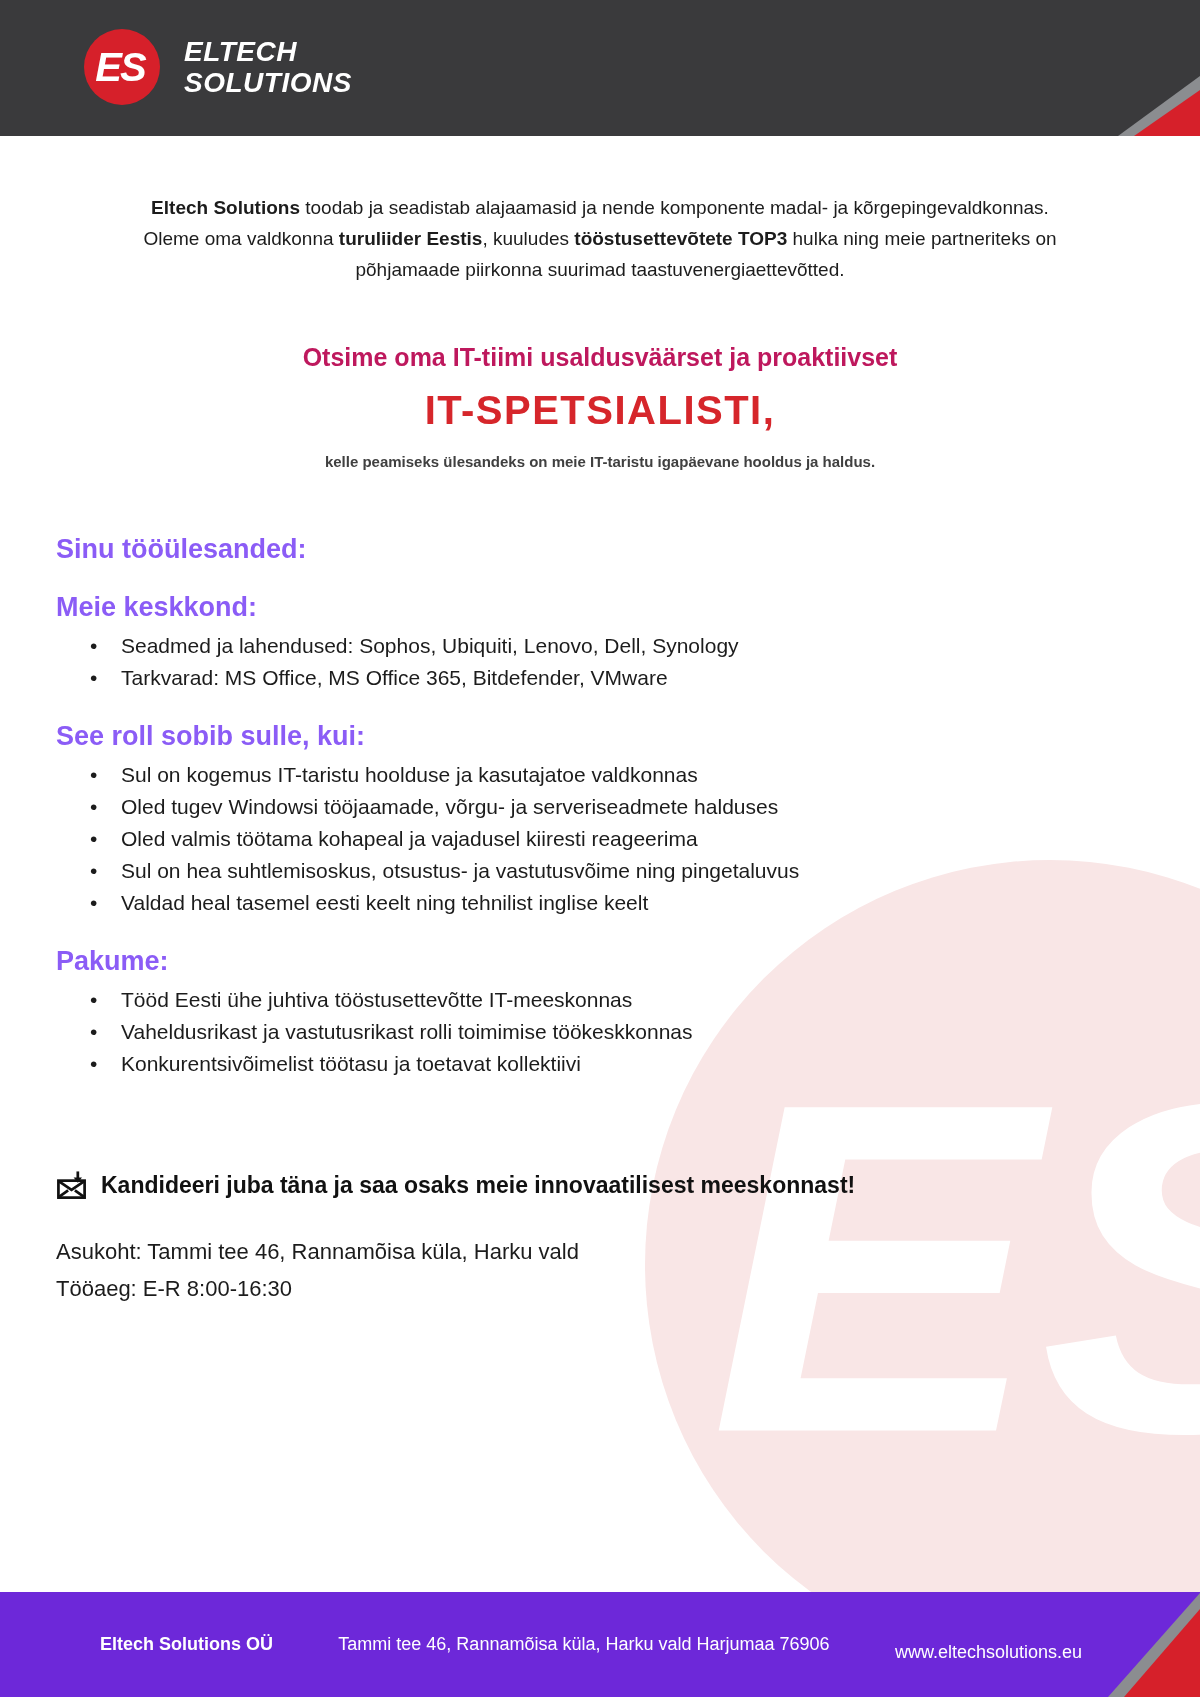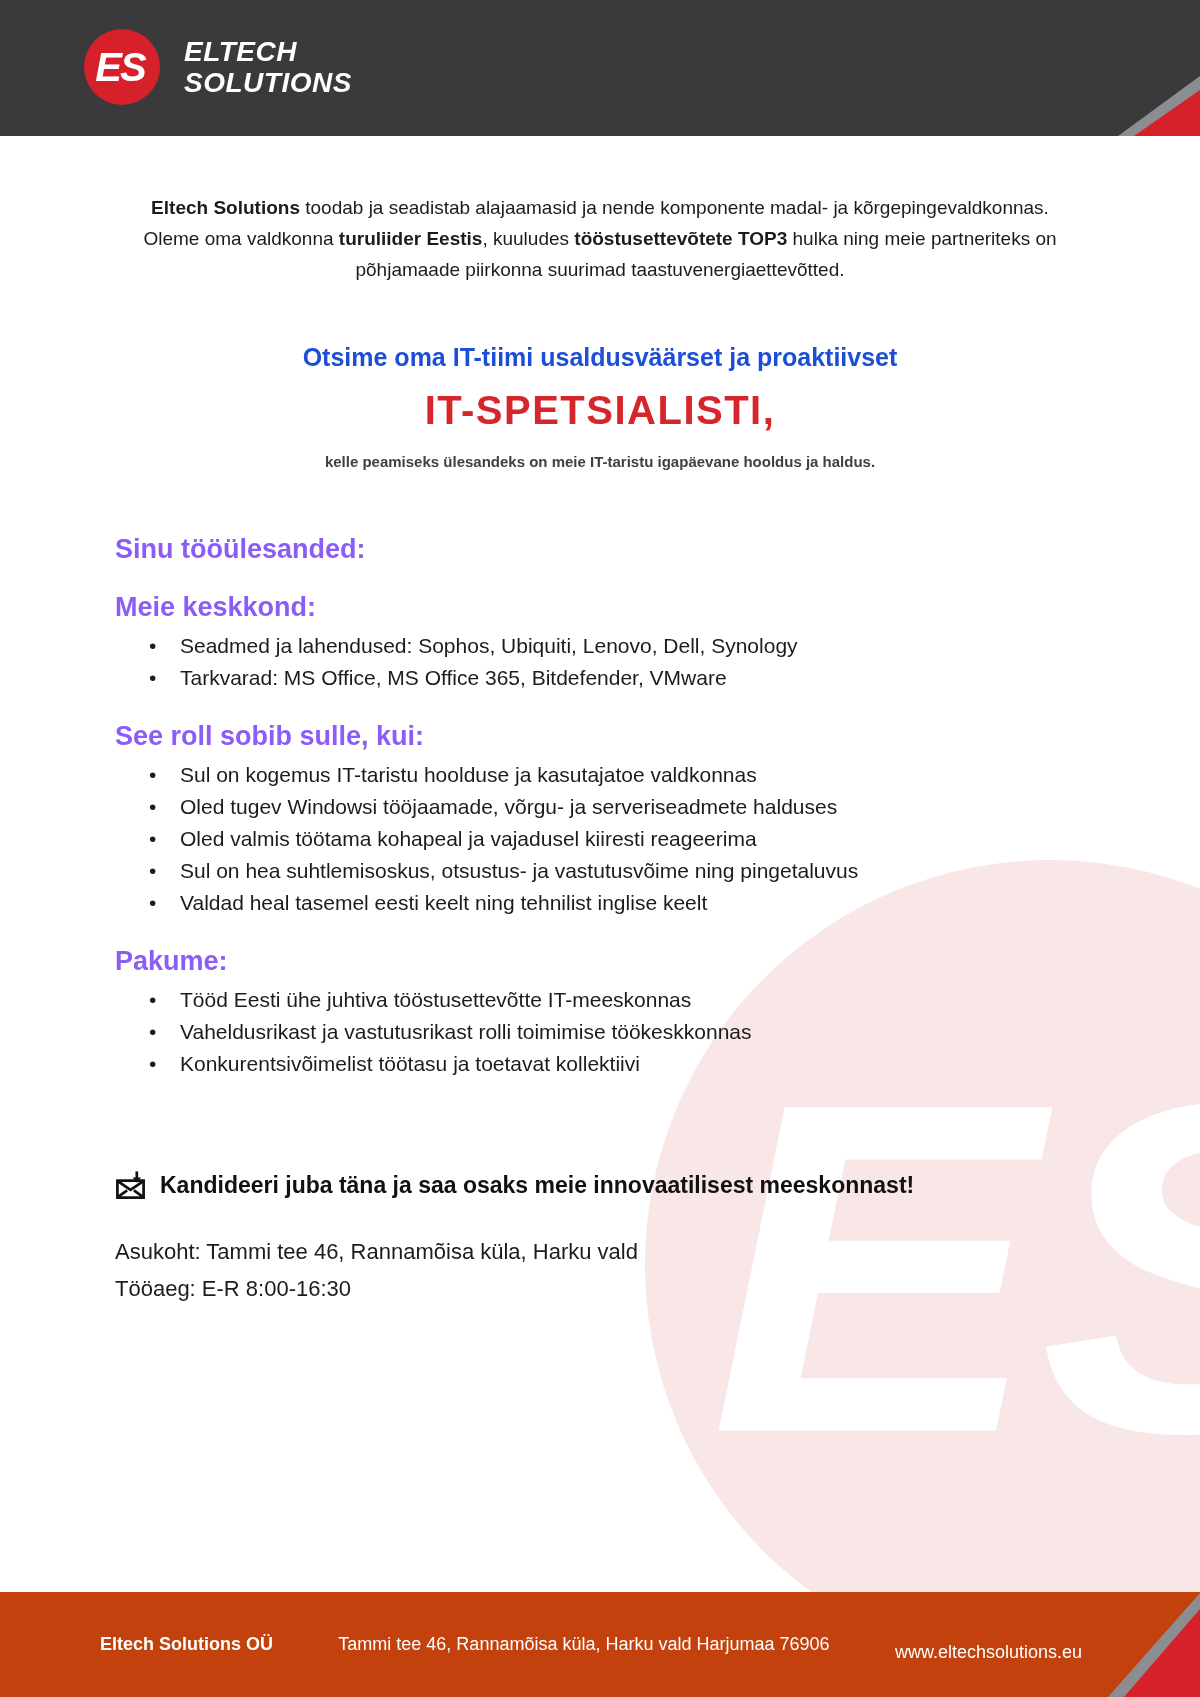--- a/index.html
+++ b/index.html
@@ -35,31 +35,31 @@
   }
   .corner-red {
     position:absolute; right:0; bottom:0; width:66px; height:46px;
     background:#d6202a; clip-path:polygon(100% 0,100% 100%,0 100%);
   }
 
   
   .watermark { position:absolute; top:860px; right:0; z-index:0; }
 
   
-  .content { position:relative; z-index:1; padding:0 115px; }
+  .content { position:relative; z-index:1; padding:0 56px; }
 
   .intro {
     margin:192px auto 0 auto; max-width:930px;
     text-align:center; font-size:19px; line-height:31px;
   }
   .intro b { font-weight:bold; }
 
   .headline {
     margin-top:58px; text-align:center;
-    font-size:25px; font-weight:bold; color:#1d4ed8;
+    font-size:25px; font-weight:bold; color:#be185d;
   }
   .job-title {
     margin-top:16px; text-align:center;
     font-size:40px; font-weight:bold; letter-spacing:1.5px;
     color:#d6262b;
   }
   .subtitle {
     margin-top:20px; text-align:center;
     font-size:15px; font-weight:bold; color:#404040;
   }
@@ -83,21 +83,21 @@
     font-size:23px; font-weight:bold; color:#111;
   }
   .cta-icon { margin-right:13px; flex:0 0 auto; display:block; }
 
   .details { margin-top:32px; font-size:22px; line-height:37px; }
   .details div { white-space:nowrap; }
 
   
   .footer {
     position:absolute; left:0; bottom:0; width:1200px; height:105px;
-    background:#c2410c; z-index:2;
+    background:#6d28d9; z-index:2;
     display:flex; align-items:center; justify-content:space-between;
     box-sizing:border-box; padding:0 118px 0 100px;
     color:#ffffff; font-size:18px;
   }
   .footer .company { font-weight:bold; }
   .footer .website { cursor:pointer;margin-top:15px; }
   .footer-corner-gray {
     position:absolute; right:0; bottom:0; width:92px; height:104px;
     background:#8b8d90; clip-path:polygon(100% 0,100% 100%,0 100%);
     z-index:4;

